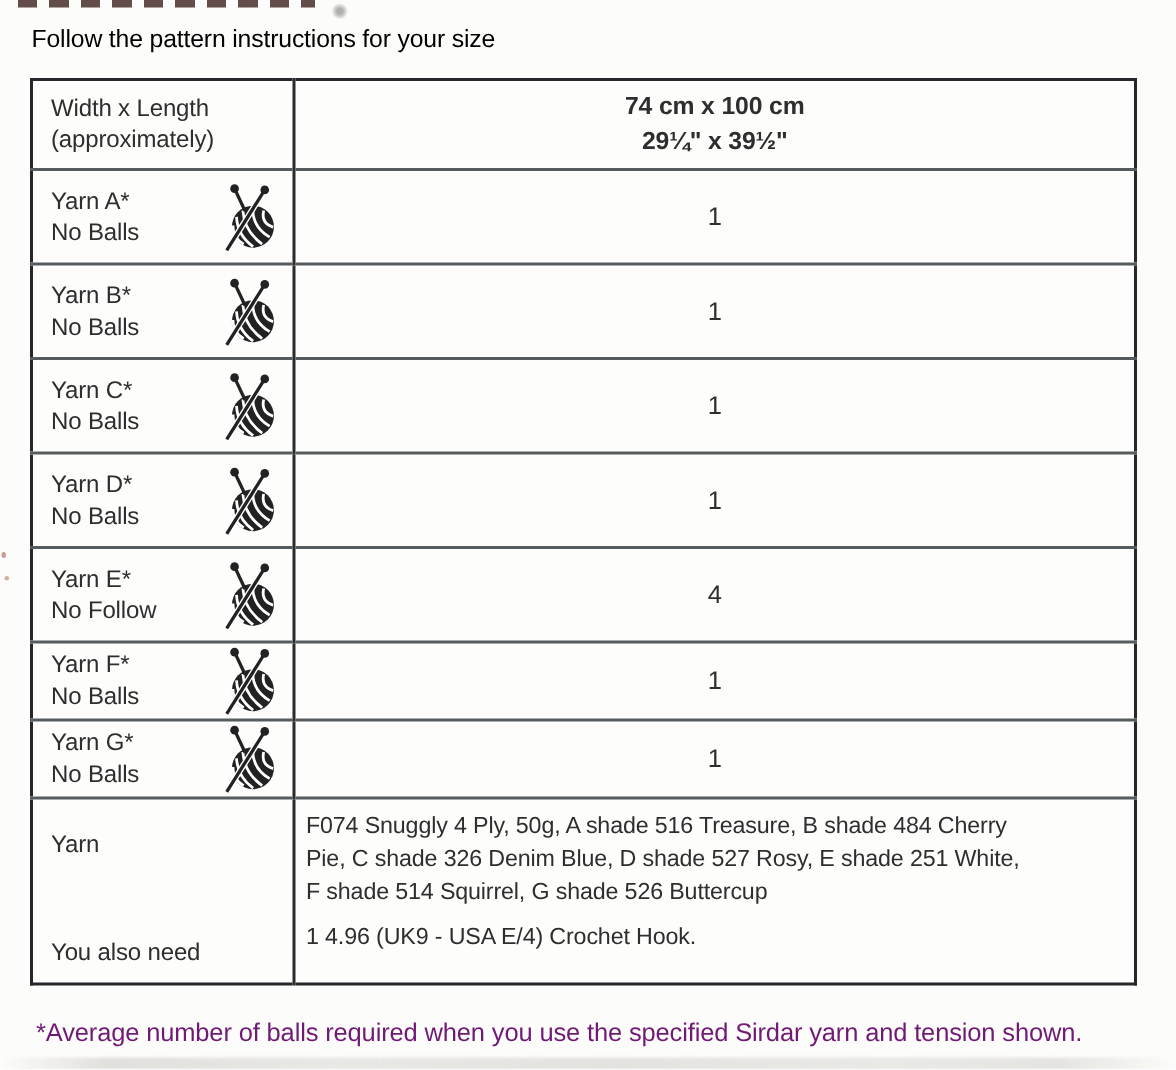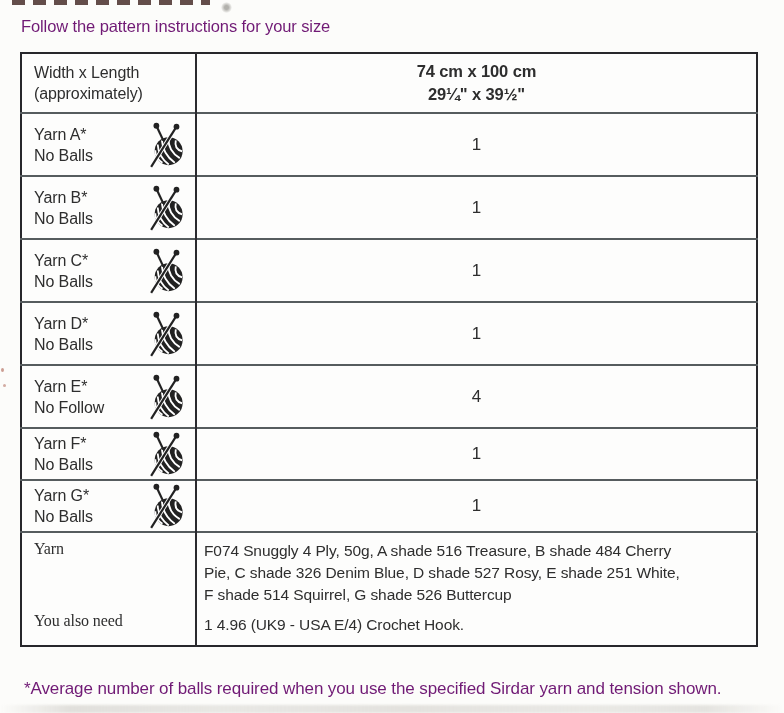--- a/index.html
+++ b/index.html
@@ -29,21 +29,21 @@
   .bottom-smudge {
     position:absolute; left:0; bottom:0; width:784px; height:8px;
     background:linear-gradient(90deg,
       rgba(196,194,188,0) 0%, rgba(199,196,190,.5) 9%, rgba(186,184,178,.3) 28%,
       rgba(204,201,195,.5) 52%, rgba(190,188,182,.3) 76%, rgba(200,198,192,.45) 90%, rgba(196,194,188,0) 100%);
     filter:blur(1px);
   }
   
   .heading {
     position:absolute; left:21px; top:17px;
-    font-size:16.5px; color:#701a75;
+    font-size:16.5px; color:#000000;
   }
   
   table.sizes {
     position:absolute; left:20px; top:52px; width:738px;
     border-collapse:collapse; table-layout:fixed;
     background:#fdfdfc;
     border:2px solid #27272b;
   }
   col.c1 { width:175px; }
   td { vertical-align:middle; font-size:16px; color:#2e2e2e; }
@@ -293,21 +293,21 @@
                   <circle cx="13" cy="6" r="3.3" fill="#222"></circle>
                   <circle cx="36" cy="7" r="3.3" fill="#222"></circle>
                 </svg>
           </span>
         </div>
       </td>
       <td class="cell-value">1</td>
     </tr>
 
     <tr class="h-mat">
-      <td class="cell-label" style="vertical-align:top; padding-top:5px; padding-bottom:10px;font-family:Liberation Serif, serif;">
+      <td class="cell-label" style="vertical-align:top; padding-top:20px; padding-bottom:10px;">
         <div class="matleft">
           <div>Yarn</div>
           <div>You also need</div>
         </div>
       </td>
       <td class="cell-para">
         <div class="matright">
           <div class="para">F074 Snuggly 4 Ply, 50g, A shade 516 Treasure, B shade 484 Cherry
 Pie, C shade 326 Denim Blue, D shade 527 Rosy, E shade 251 White,
 F shade 514 Squirrel, G shade 526 Buttercup</div>

